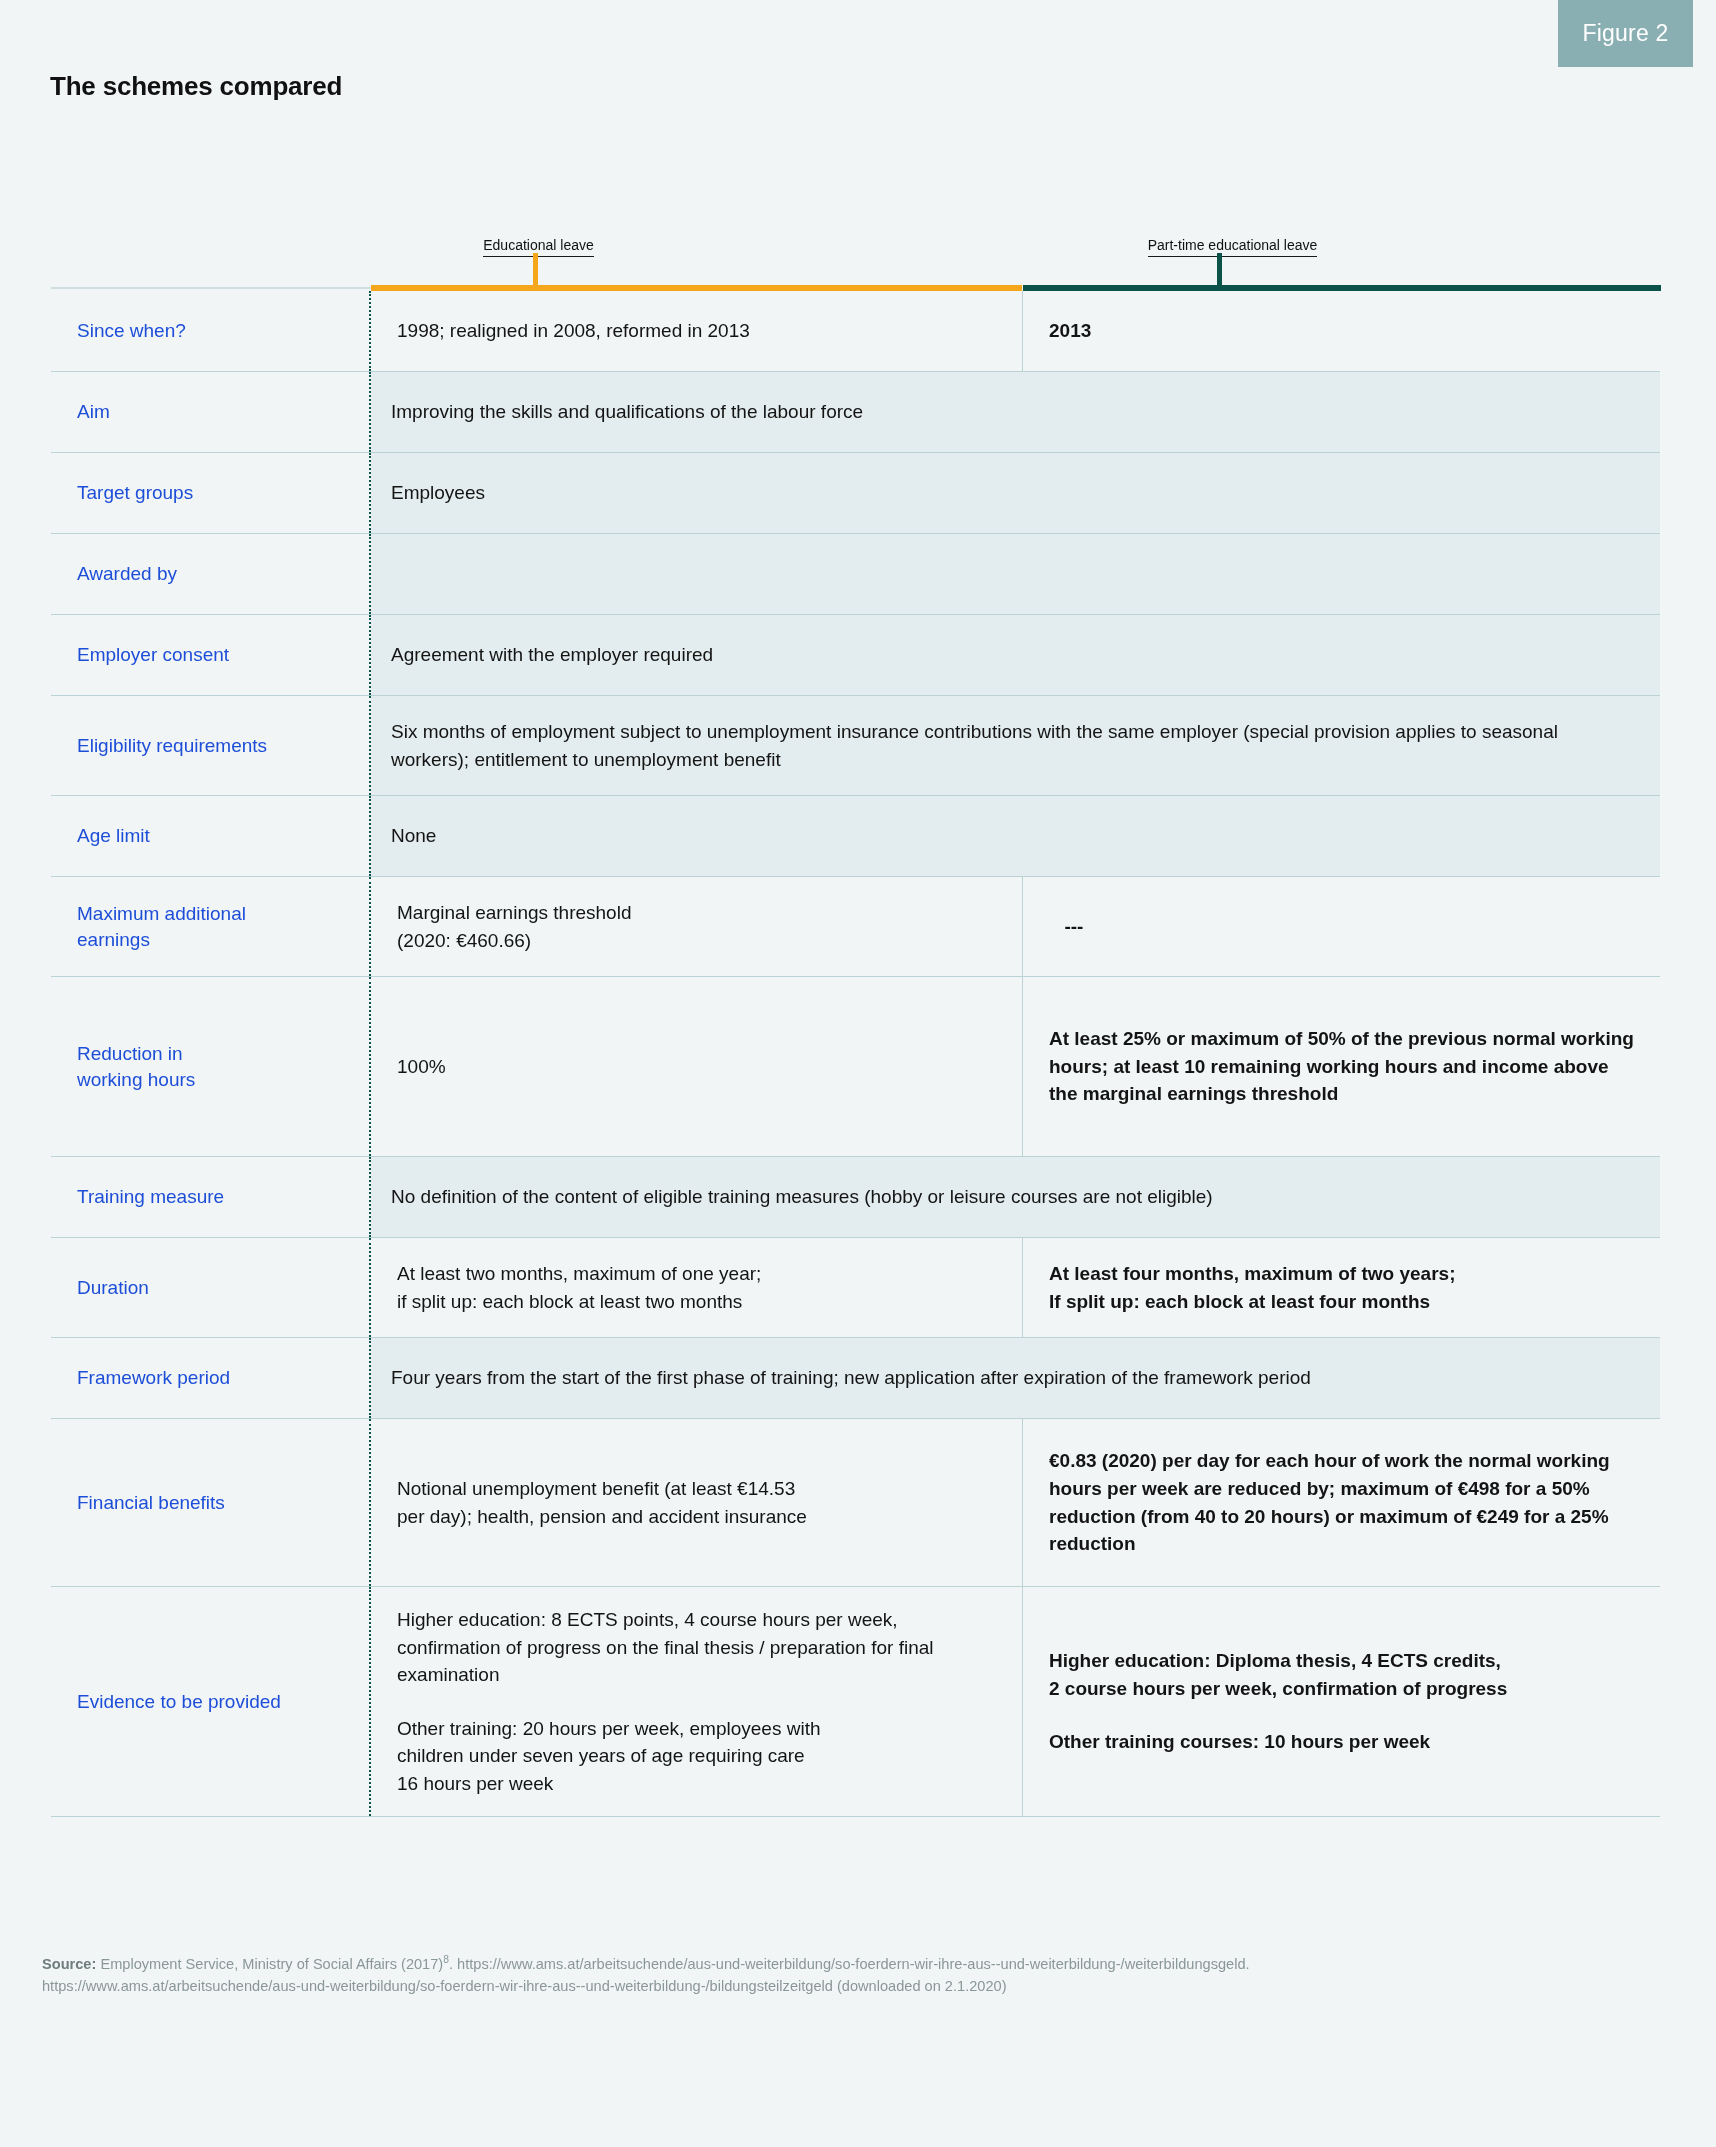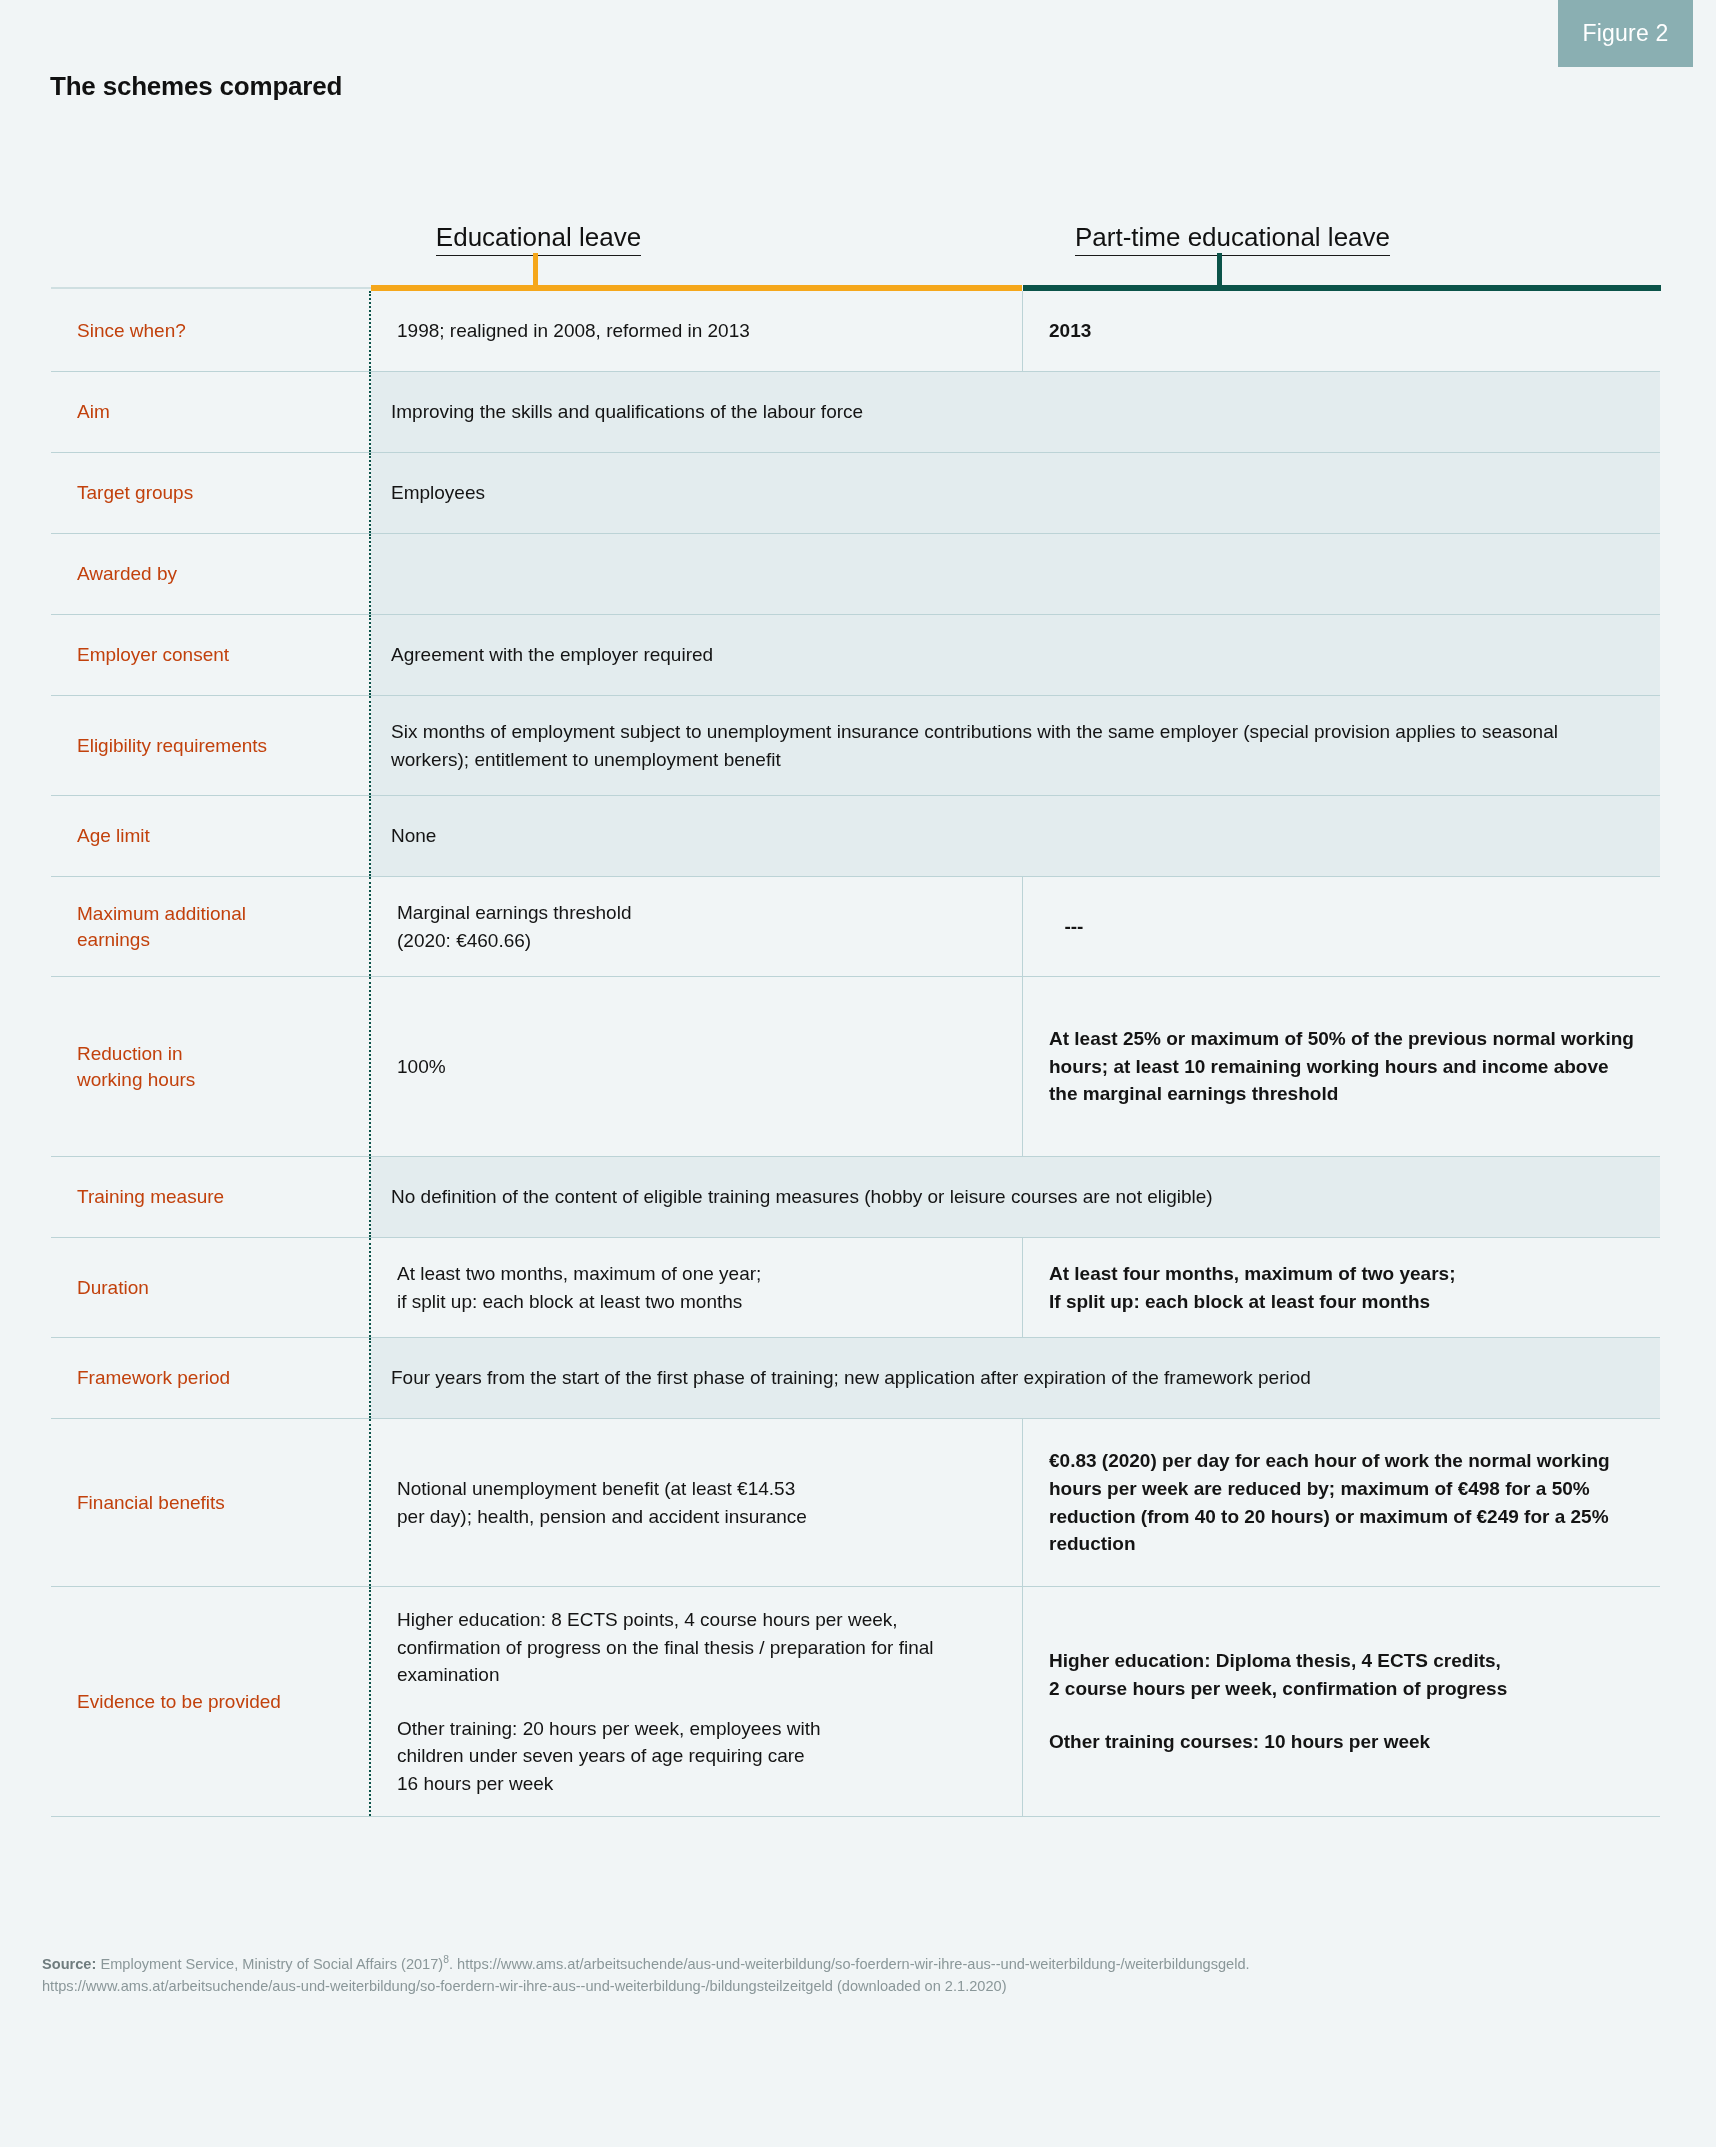--- a/index.html
+++ b/index.html
@@ -53,21 +53,21 @@
 
   
   .col-head-row {
     position: relative;
     height: 86px;
   }
   .col-head {
     position: absolute;
     bottom: 38px;
     text-align: center;
-    font-size: 26px;
+    font-size: 14px;
     color: #111;
   }
   .col-head span {
     border-bottom: 1.7px solid #1a1a1a;
     padding-bottom: 2.6px;
   }
   .col-head-edu { left: 325px; width: 325px; }
   .col-head-pt  { left: 993px; width: 377px; }
 
   .tick {
@@ -97,21 +97,21 @@
   }
   .trow.shaded { background: #e3ecee; }
   .trow.plain  { background: #f1f5f6; }
 
   .cell-label {
     flex: 0 0 320px;
     box-sizing: border-box;
     padding: 0 29px 0 26px;
     display: flex;
     align-items: center;
-    color: #c2410c;
+    color: #1d4ed8;
     font-size: 19px;
     line-height: 1.35;
     background: #f1f5f6;
     border-right: 2.6px dotted #0b5349;
   }
   .cell-label .lbl { display: block; }
 
   .cell-body {
     flex: 1 1 auto;
     display: flex;

